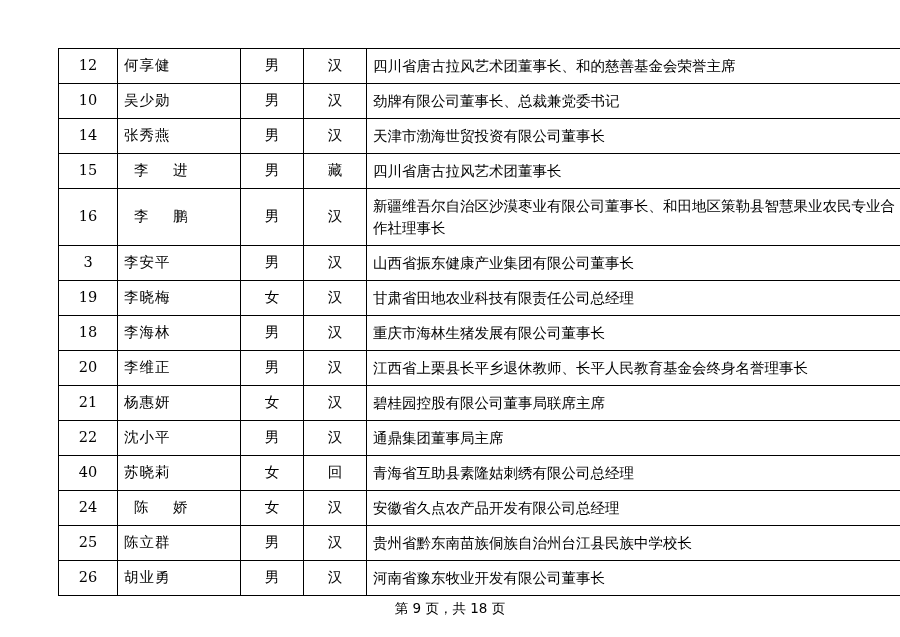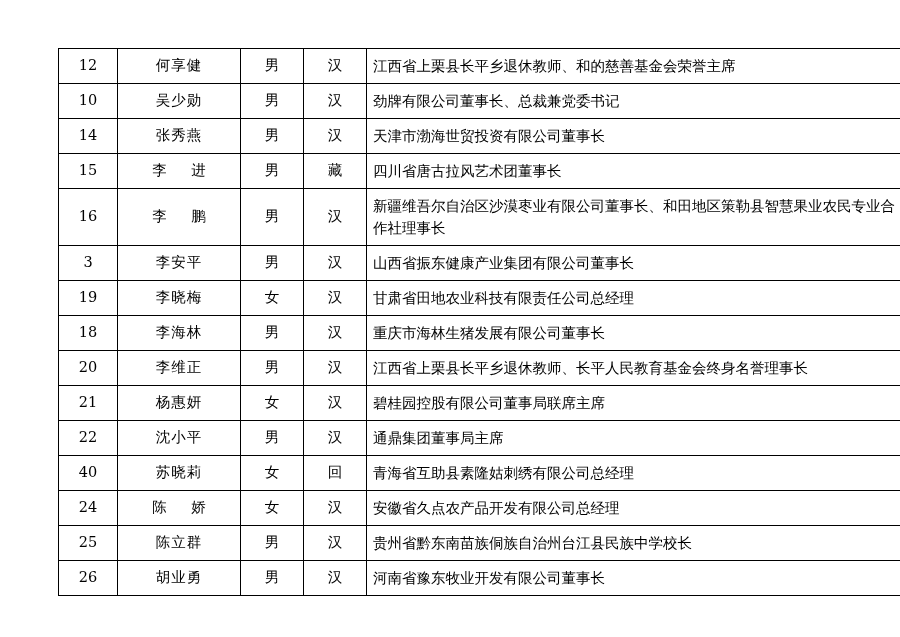--- a/index.html
+++ b/index.html
@@ -43,21 +43,20 @@
     height: 34px;
   }
   td.c-index {
     width: 46px;
     text-align: center;
     font-family: "DejaVu Serif", "Liberation Serif", serif;
     font-size: 14px;
   }
   td.c-name {
     width: 110px;
-    text-align: center;
     letter-spacing: 1px;
   }
   td.c-gender {
     width: 50px;
     text-align: center;
   }
   td.c-ethnic {
     width: 50px;
     text-align: center;
   }
@@ -95,21 +94,21 @@
 <div class="page">
   <div class="table-wrap">
     <table class="roster">
       <tbody id="roster-body">
           <tr>
             <td class="c-index">12</td>
             <td class="c-name">何享健</td>
             <td class="c-gender">男</td>
             <td class="c-ethnic">汉</td>
             <td class="c-desc">
-              <span class="desc-inner">江西省上栗县长平乡退休教师、和的慈善基金会荣誉主席</span>
+              <span class="desc-inner">四川省唐古拉风艺术团董事长、和的慈善基金会荣誉主席</span>
             </td>
           </tr>
           <tr>
             <td class="c-index">10</td>
             <td class="c-name">吴少勋</td>
             <td class="c-gender">男</td>
             <td class="c-ethnic">汉</td>
             <td class="c-desc">
               <span class="desc-inner">劲牌有限公司董事长、总裁兼党委书记</span>
             </td>
@@ -227,13 +226,14 @@
             <td class="c-name">胡业勇</td>
             <td class="c-gender">男</td>
             <td class="c-ethnic">汉</td>
             <td class="c-desc">
               <span class="desc-inner">河南省豫东牧业开发有限公司董事长</span>
             </td>
           </tr>
         </tbody>
     </table>
   </div>
+  <div class="footer">第 9 页，共 18 页</div>
 </div>
 
 </body></html>

